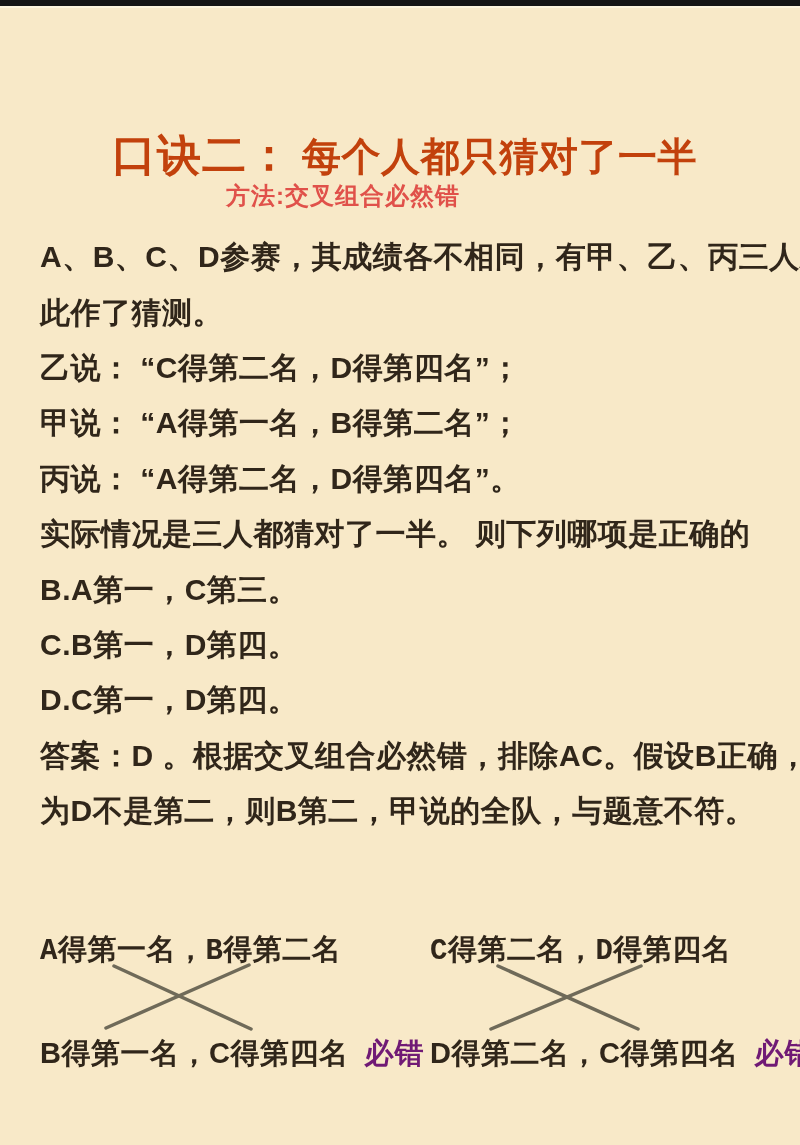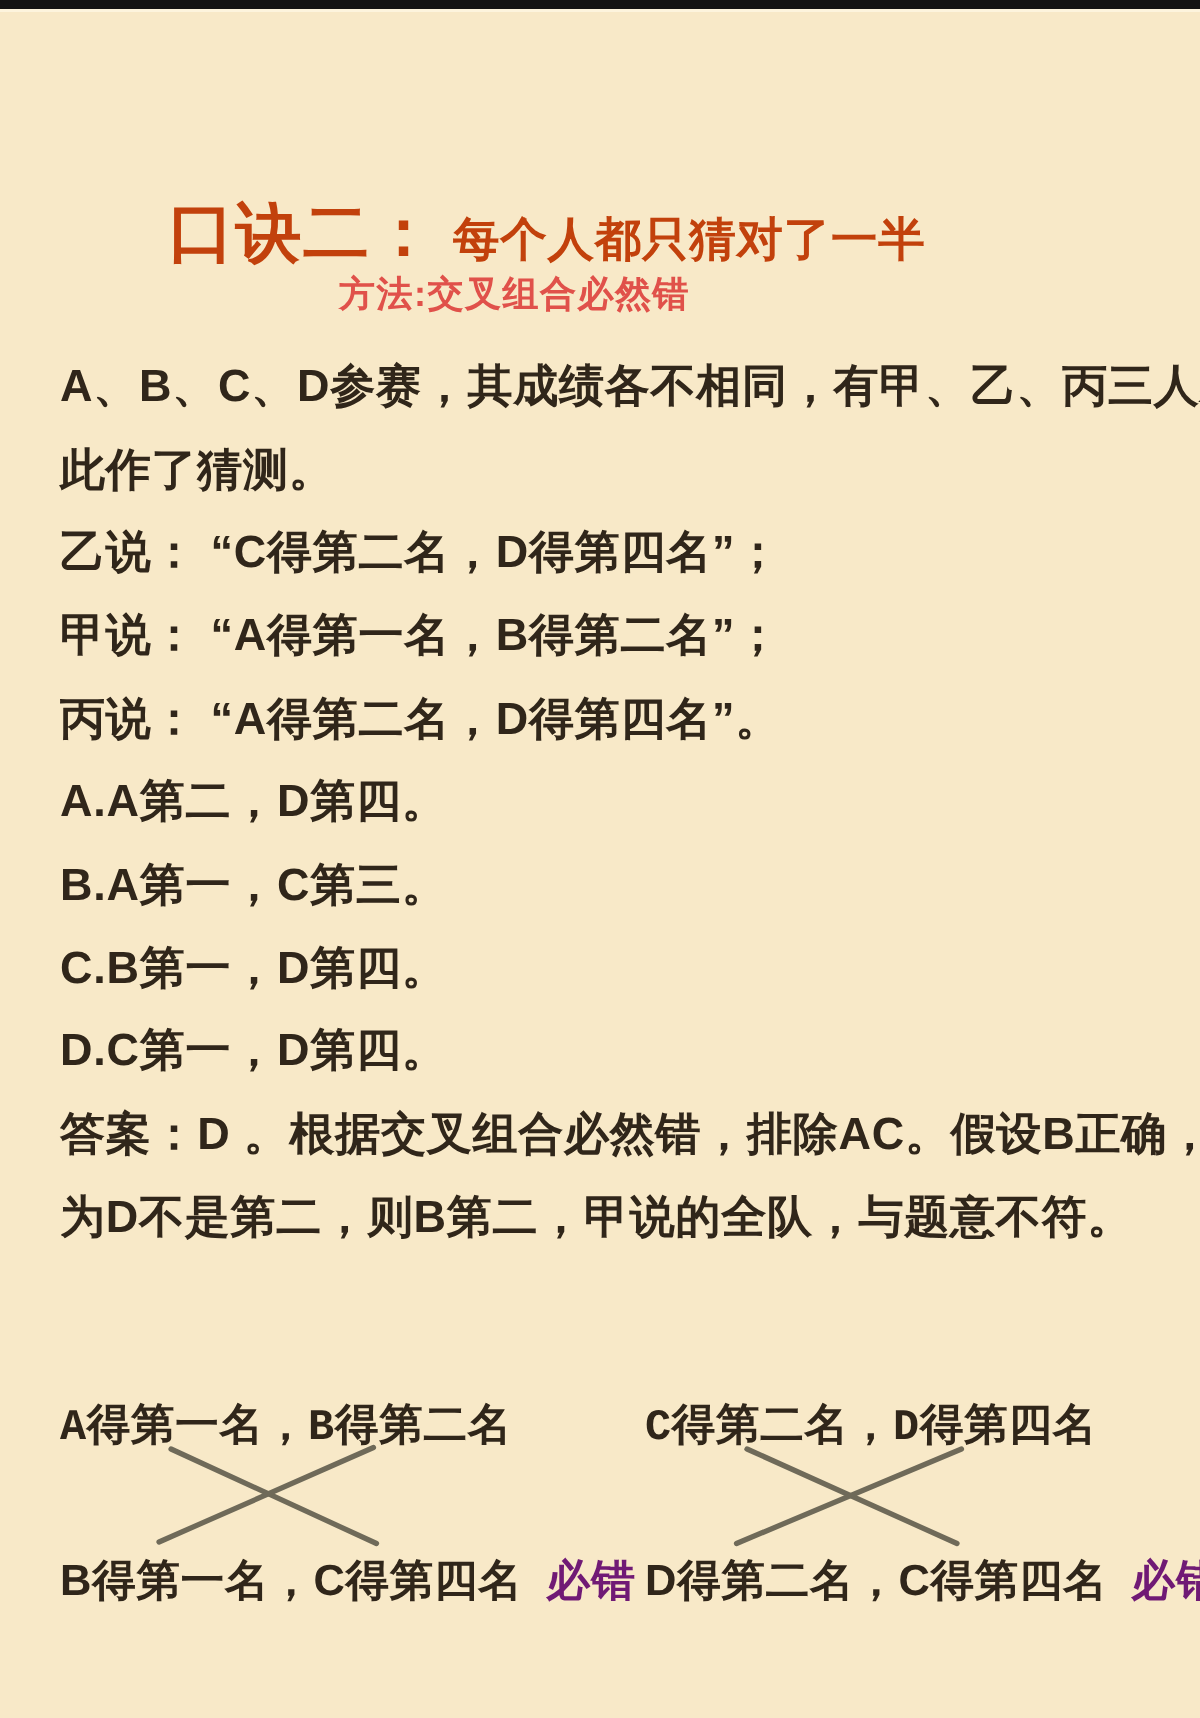--- a/index.html
+++ b/index.html
@@ -26,21 +26,21 @@
     gap: 10px;
     color: #c2410c;
     white-space: nowrap;
   }
   .title-prefix {
     font-size: 44px;
     font-weight: 900;
     letter-spacing: 1px;
   }
   .title-main {
-    font-size: 31px;
+    font-size: 39px;
     font-weight: 800;
     letter-spacing: 0.5px;
     text-align: right;
   }
   .subtitle {
     position: absolute;
     left: 226px; top: 180px;
     font-size: 24px;
     font-weight: 800;
     color: #e0514a;
@@ -117,21 +117,21 @@
 </div>
 
 <div class="subtitle">方法:交叉组合必然错</div>
 
 <div class="body-text">
   <div class="body-line">A、B、C、D参赛，其成绩各不相同，有甲、乙、丙三人对</div>
   <div class="body-line">此作了猜测。</div>
   <div class="body-line">乙说： “C得第二名，D得第四名”；</div>
   <div class="body-line">甲说： “A得第一名，B得第二名”；</div>
   <div class="body-line">丙说： “A得第二名，D得第四名”。</div>
-  <div class="body-line">A.A第二，D第四。</div>
+  <div class="body-line">实际情况是三人都猜对了一半。 则下列哪项是正确的</div>
   <div class="body-line">B.A第一，C第三。</div>
   <div class="body-line">C.B第一，D第四。</div>
   <div class="body-line">D.C第一，D第四。</div>
   <div class="body-line">答案：D 。根据交叉组合必然错，排除AC。假设B正确，因</div>
   <div class="body-line">为D不是第二，则B第二，甲说的全队，与题意不符。</div>
 </div>
 
 <div class="diagram left">
   <div class="diagram-top-text">A得第一名，B得第二名</div>
   <svg class="cross-svg" width="152" height="70" viewBox="0 0 152 70">

